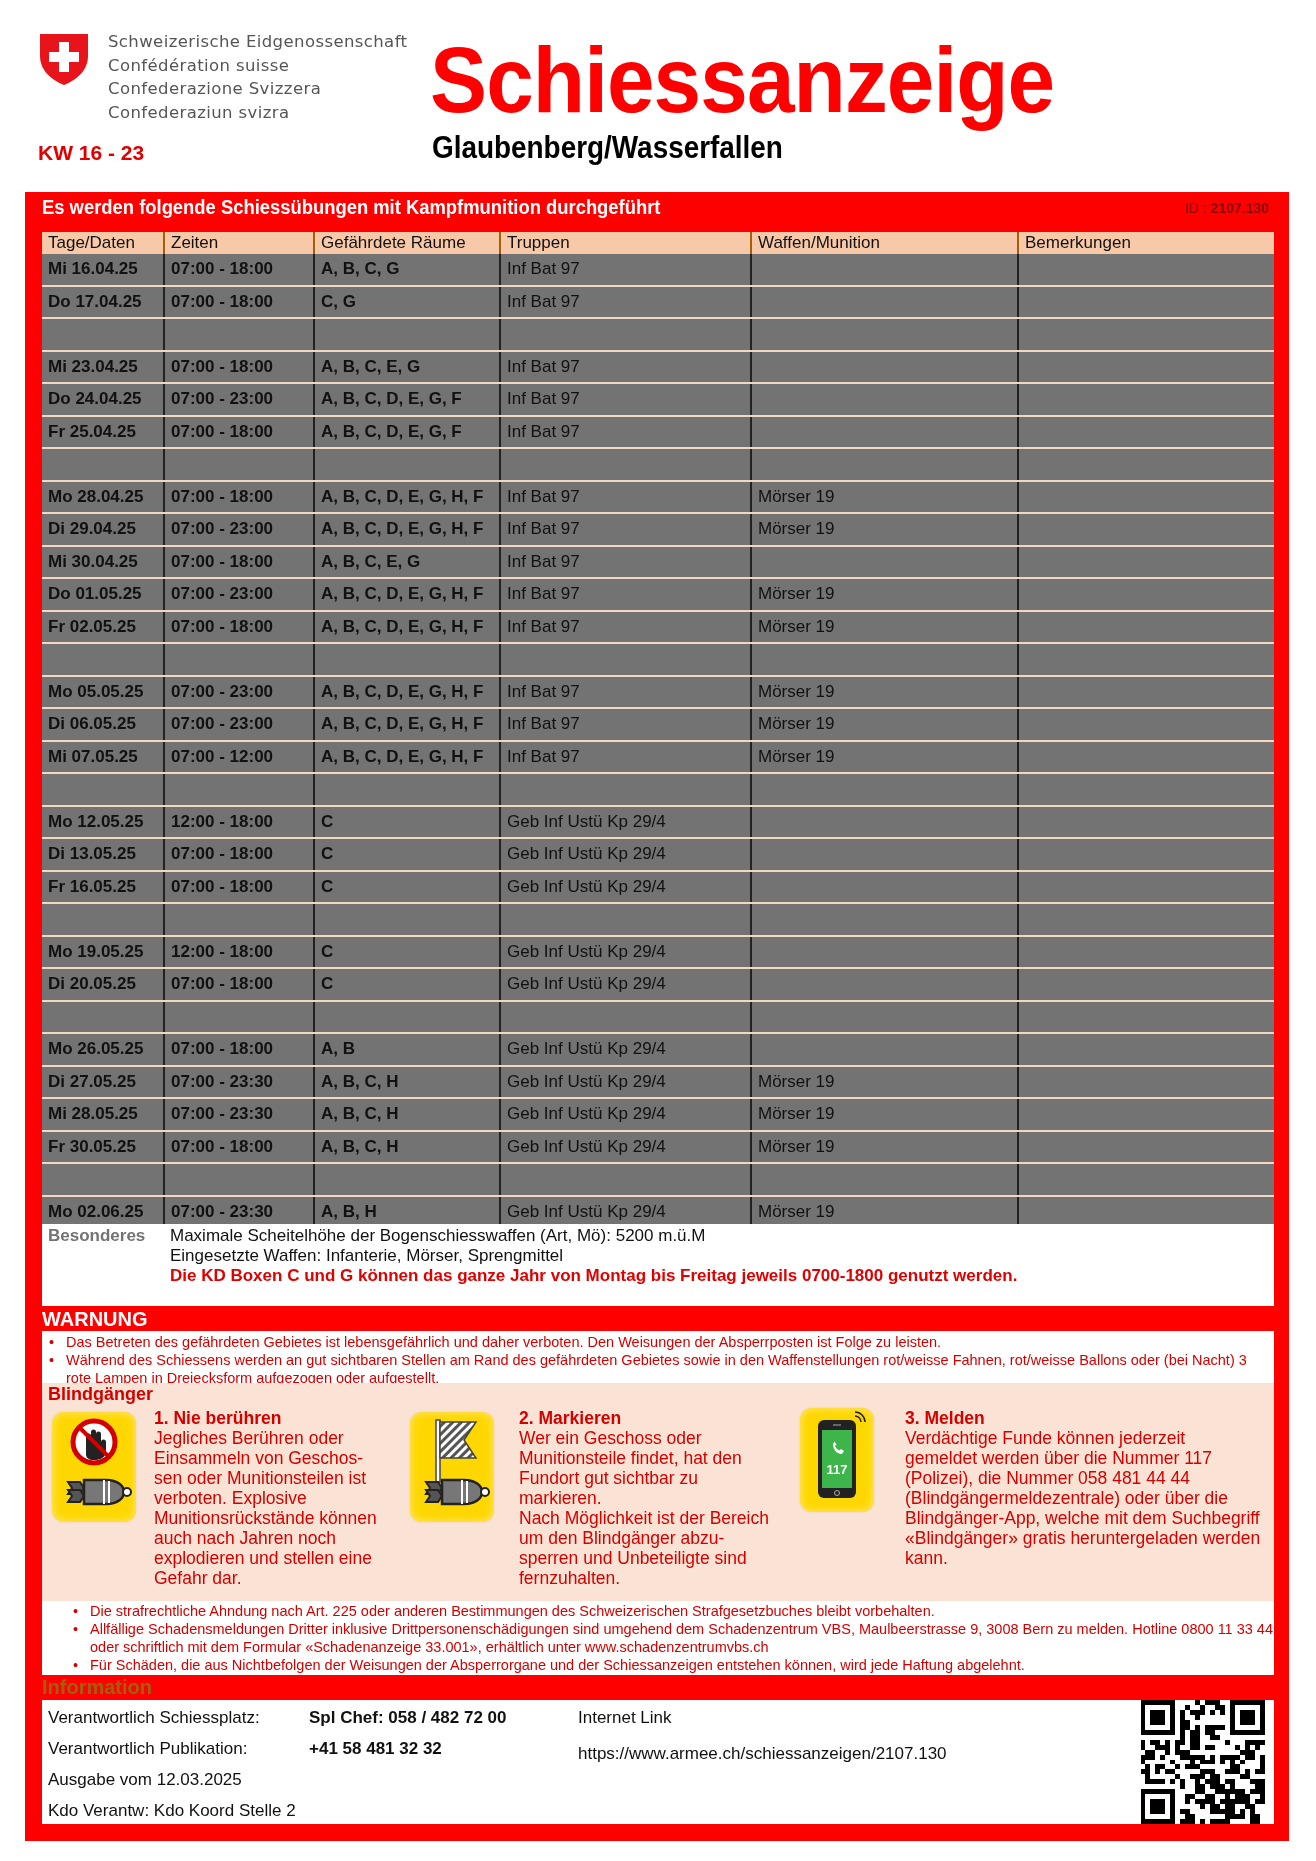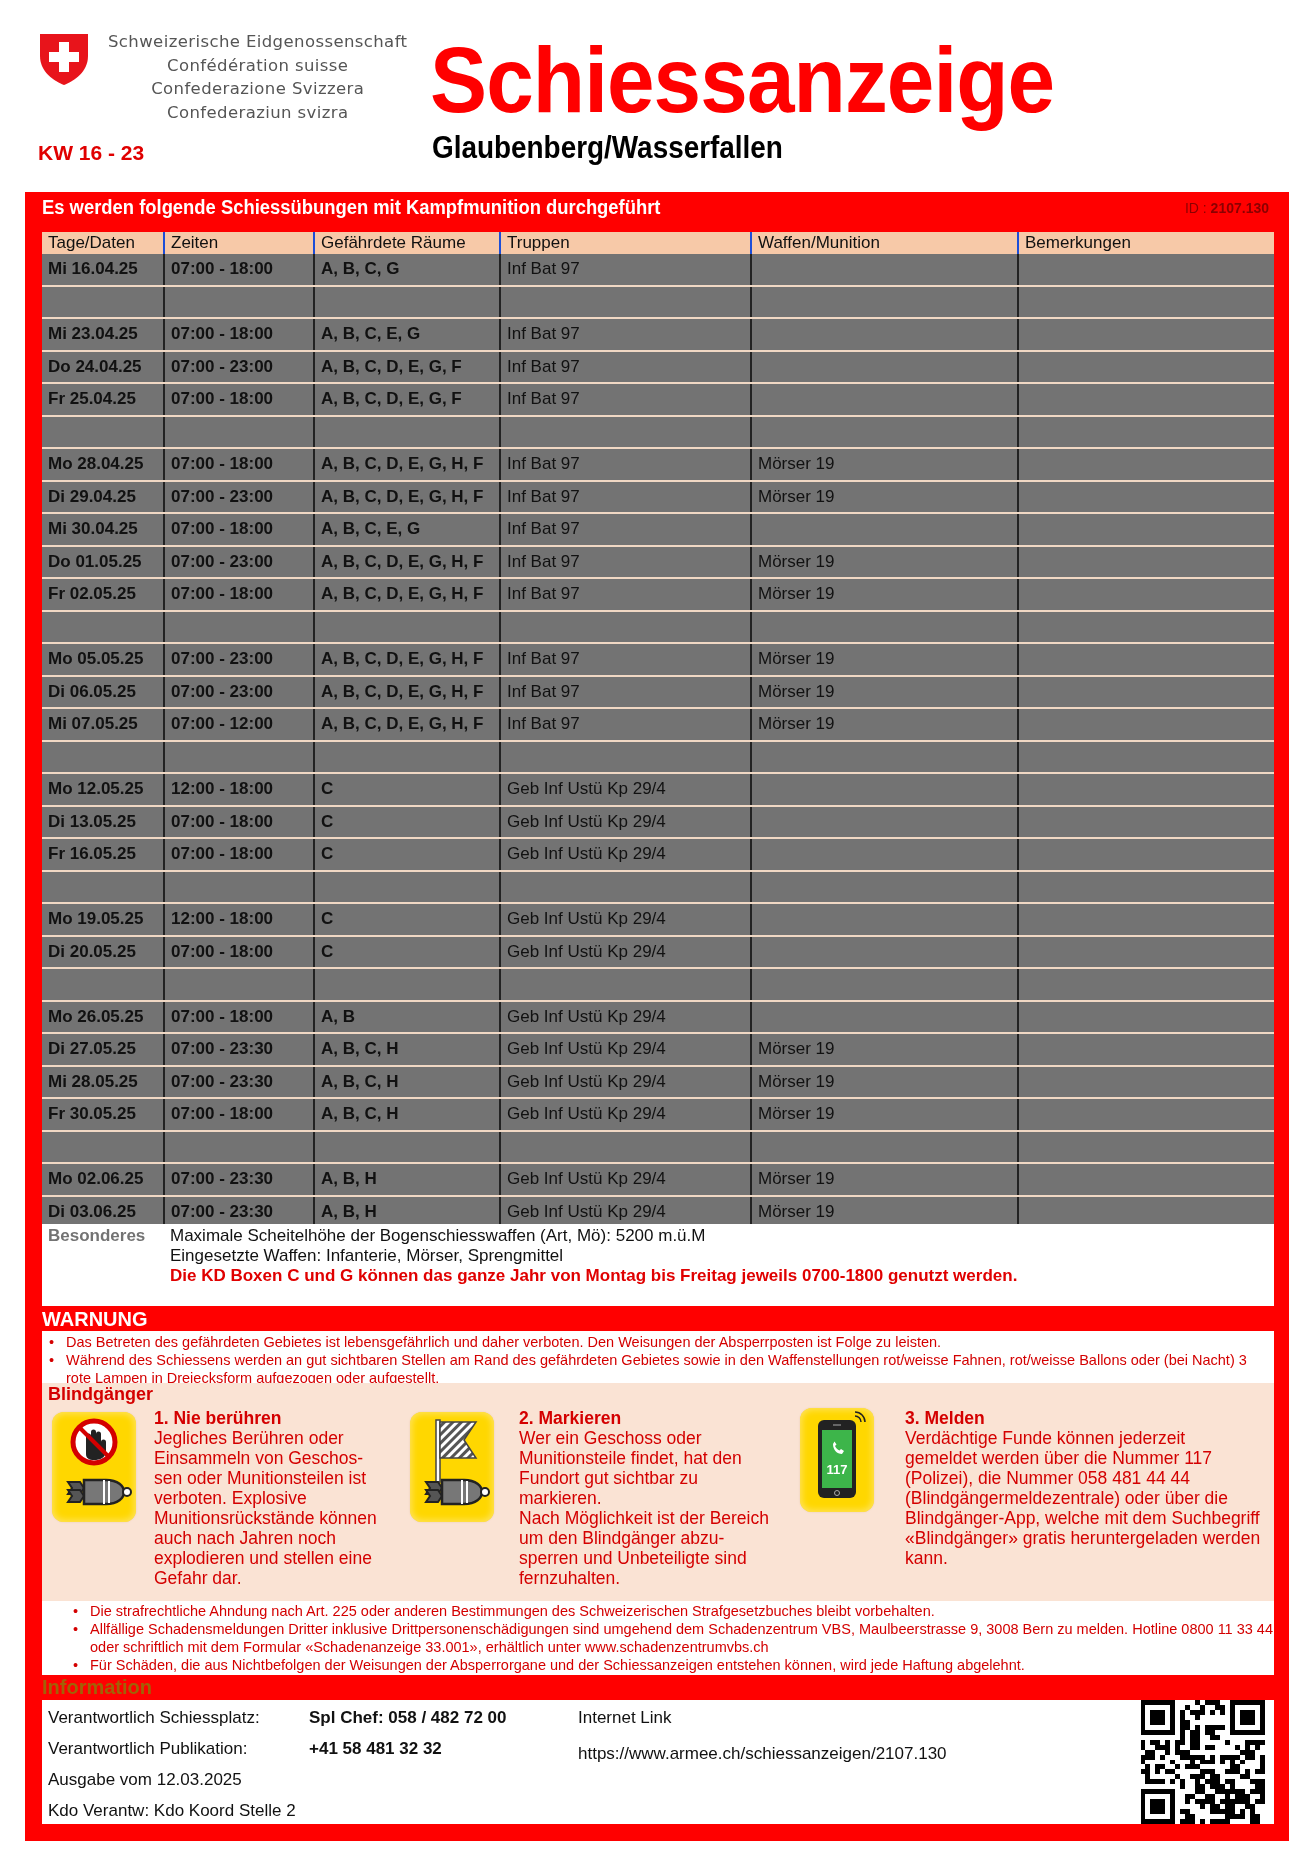--- a/index.html
+++ b/index.html
@@ -1,33 +1,33 @@
 <!DOCTYPE html>
 <html><head>
   <meta charset="utf-8">
   <style>
     html, body { margin: 0; padding: 0; background: #ffffff; }
     body { width: 1316px; height: 1861px; position: relative; font-family: "Liberation Sans", sans-serif; overflow: hidden; }
 
     
     .logo { position: absolute; left: 38px; top: 32px; width: 52px; height: 54px; }
-    .fed-lines { position: absolute; left: 108px; top: 30px; font-family: "DejaVu Sans", sans-serif; color: #555; font-size: 16.5px; line-height: 23.5px; letter-spacing: 0.4px; text-align: center; }
+    .fed-lines { position: absolute; left: 108px; top: 30px; font-family: "DejaVu Sans", sans-serif; color: #555; font-size: 16.5px; line-height: 23.5px; letter-spacing: 0.4px; }
     .kw { position: absolute; left: 38px; top: 141px; color: #e00000; font-weight: bold; font-size: 21px; }
     .main-title { position: absolute; left: 430px; top: 30px; color: #ff0000; font-weight: bold; font-size: 92px; line-height: 100px; letter-spacing: -1px; transform: scaleX(0.93); transform-origin: left top; }
     .sub-title { position: absolute; left: 432px; top: 130px; color: #000; font-weight: bold; font-size: 31px; transform: scaleX(0.9); transform-origin: left top; }
 
     
     .frame { position: absolute; left: 25px; top: 192px; width: 1264px; height: 1649px; background: #ff0000; }
     .frame-head { position: absolute; left: 42px; top: 196px; color: #fff; font-weight: bold; font-size: 20px; transform: scaleX(0.92); transform-origin: left top; }
     .frame-id { position: absolute; right: 47px; top: 200px; font-size: 14px; color: #8b0000; }
     .frame-id b { color: #8b0000; }
 
     
     .tbl { position: absolute; left: 42px; top: 232px; width: 1232px; background: #737373; border-collapse: collapse; table-layout: fixed; }
-    .tbl th { background: #f7c9a8; color: #111; font-weight: normal; text-align: left; font-size: 17px; height: 22px; padding: 0 0 0 6px; border-left: 2px solid #1d4ed8; }
+    .tbl th { background: #f7c9a8; color: #111; font-weight: normal; text-align: left; font-size: 17px; height: 22px; padding: 0 0 0 6px; border-left: 2px solid #a16207; }
     .tbl th:first-child { border-left: none; }
     .tbl td { height: 30.5px; padding: 0 0 0 6px; font-size: 17px; color: #111; border-left: 2px solid #222; border-bottom: 2px solid #f0d8c4; white-space: nowrap; overflow: hidden; }
     .tbl td:first-child { border-left: none; }
     .tbl td.b { font-weight: bold; }
     .tbl tr.last td { border-bottom: 2px solid #222; }
 
     .besonderes { position: absolute; left: 42px; top: 1224px; width: 1232px; height: 82px; background: #fff; }
     .bes-label { position: absolute; left: 6px; top: 2px; font-weight: bold; font-size: 17px; color: #737373; }
     .bes-lines { position: absolute; left: 128px; top: 2px; font-size: 17px; line-height: 20px; color: #111; }
     .bes-lines .red { color: #e00000; font-weight: bold; }
@@ -98,20 +98,28 @@
       <th>Truppen</th>
       <th>Waffen/Munition</th>
       <th>Bemerkungen</th>
     </tr>
   </thead>
   <tbody id="schedule-body">
       <tr>
         <td class="b">Mi 16.04.25</td>
         <td class="b">07:00 - 18:00</td>
         <td class="b">A, B, C, G</td>
+        <td>Inf Bat 97</td>
+        <td></td>
+        <td></td>
+      </tr>
+      <tr>
+        <td class="b">Do 17.04.25</td>
+        <td class="b">07:00 - 18:00</td>
+        <td class="b">C, G</td>
         <td>Inf Bat 97</td>
         <td></td>
         <td></td>
       </tr>
       <tr>
         <td class="b"></td>
         <td class="b"></td>
         <td class="b"></td>
         <td></td>
         <td></td>

